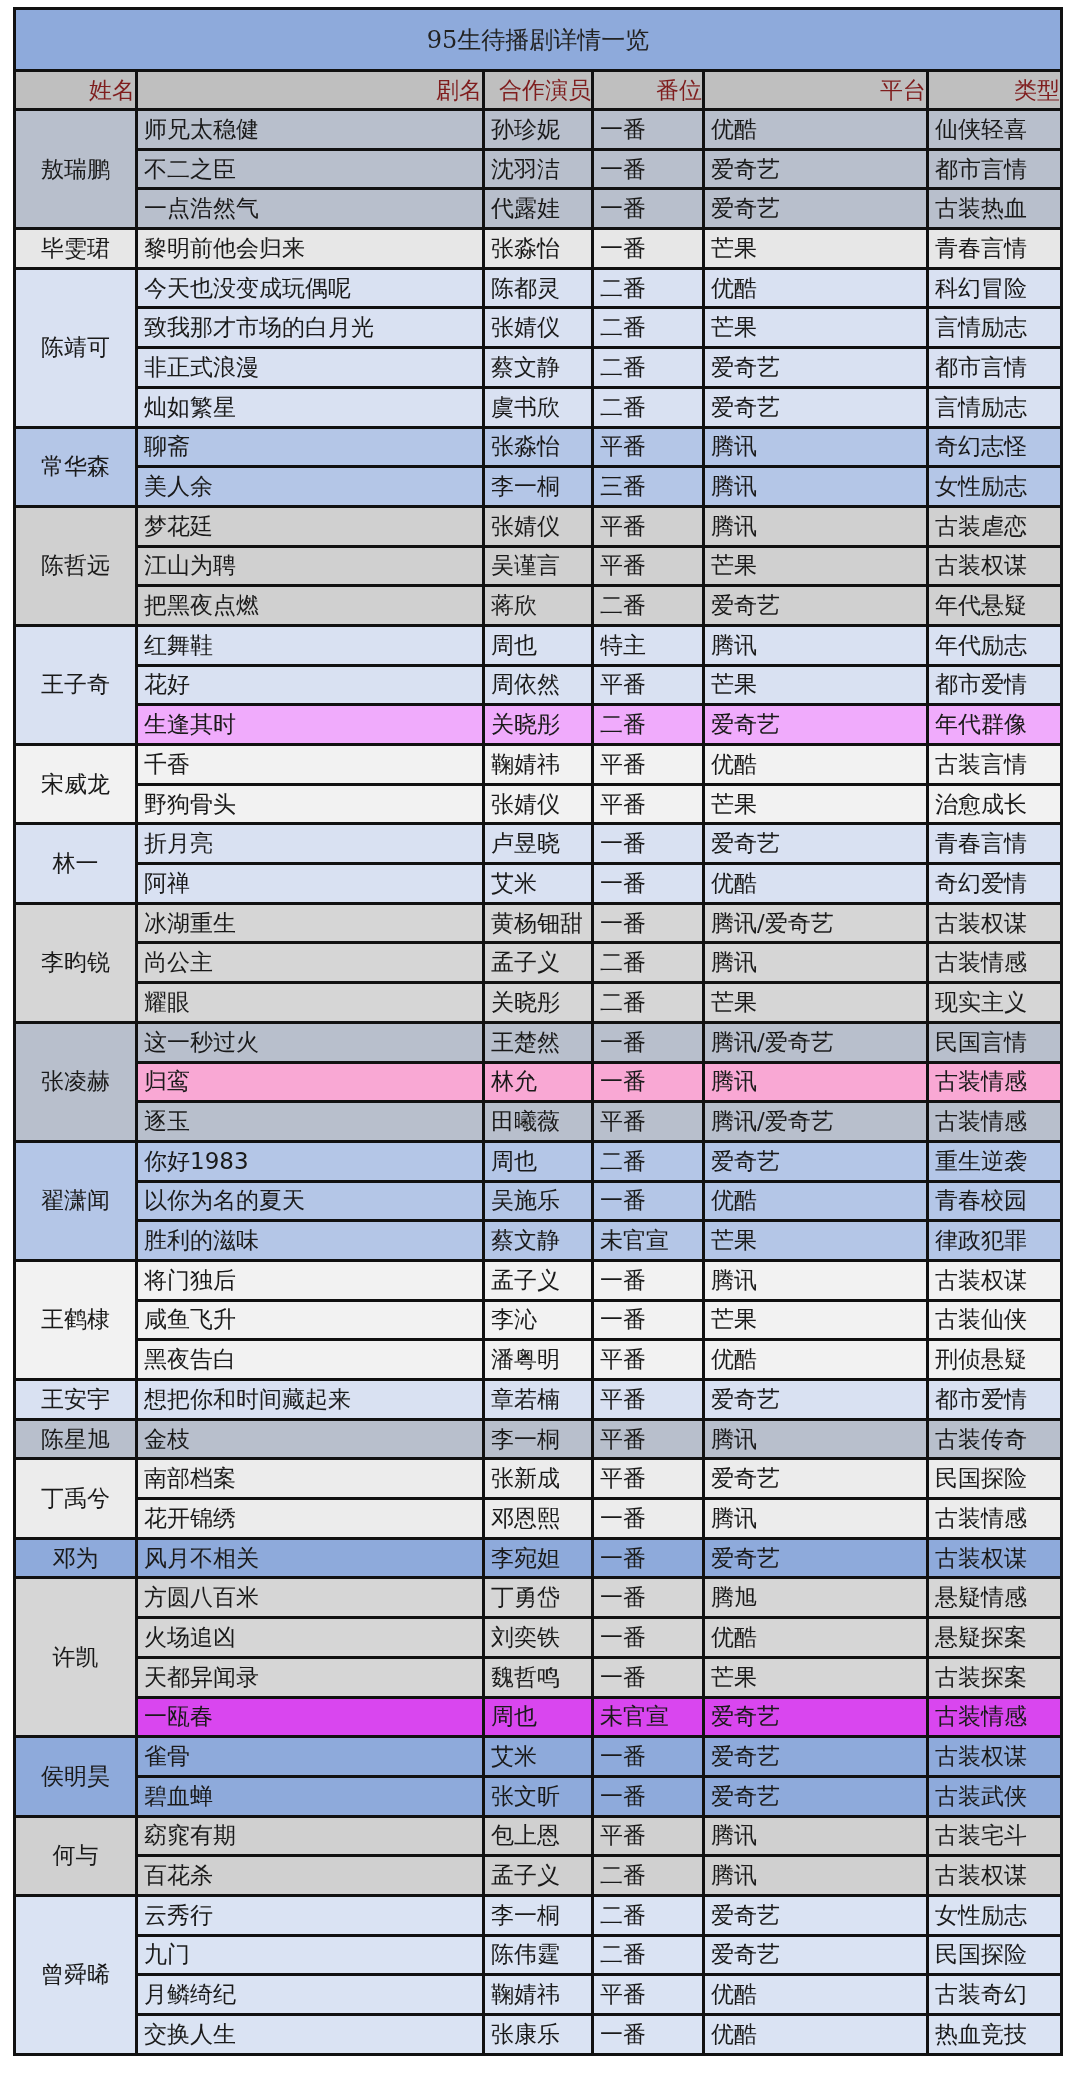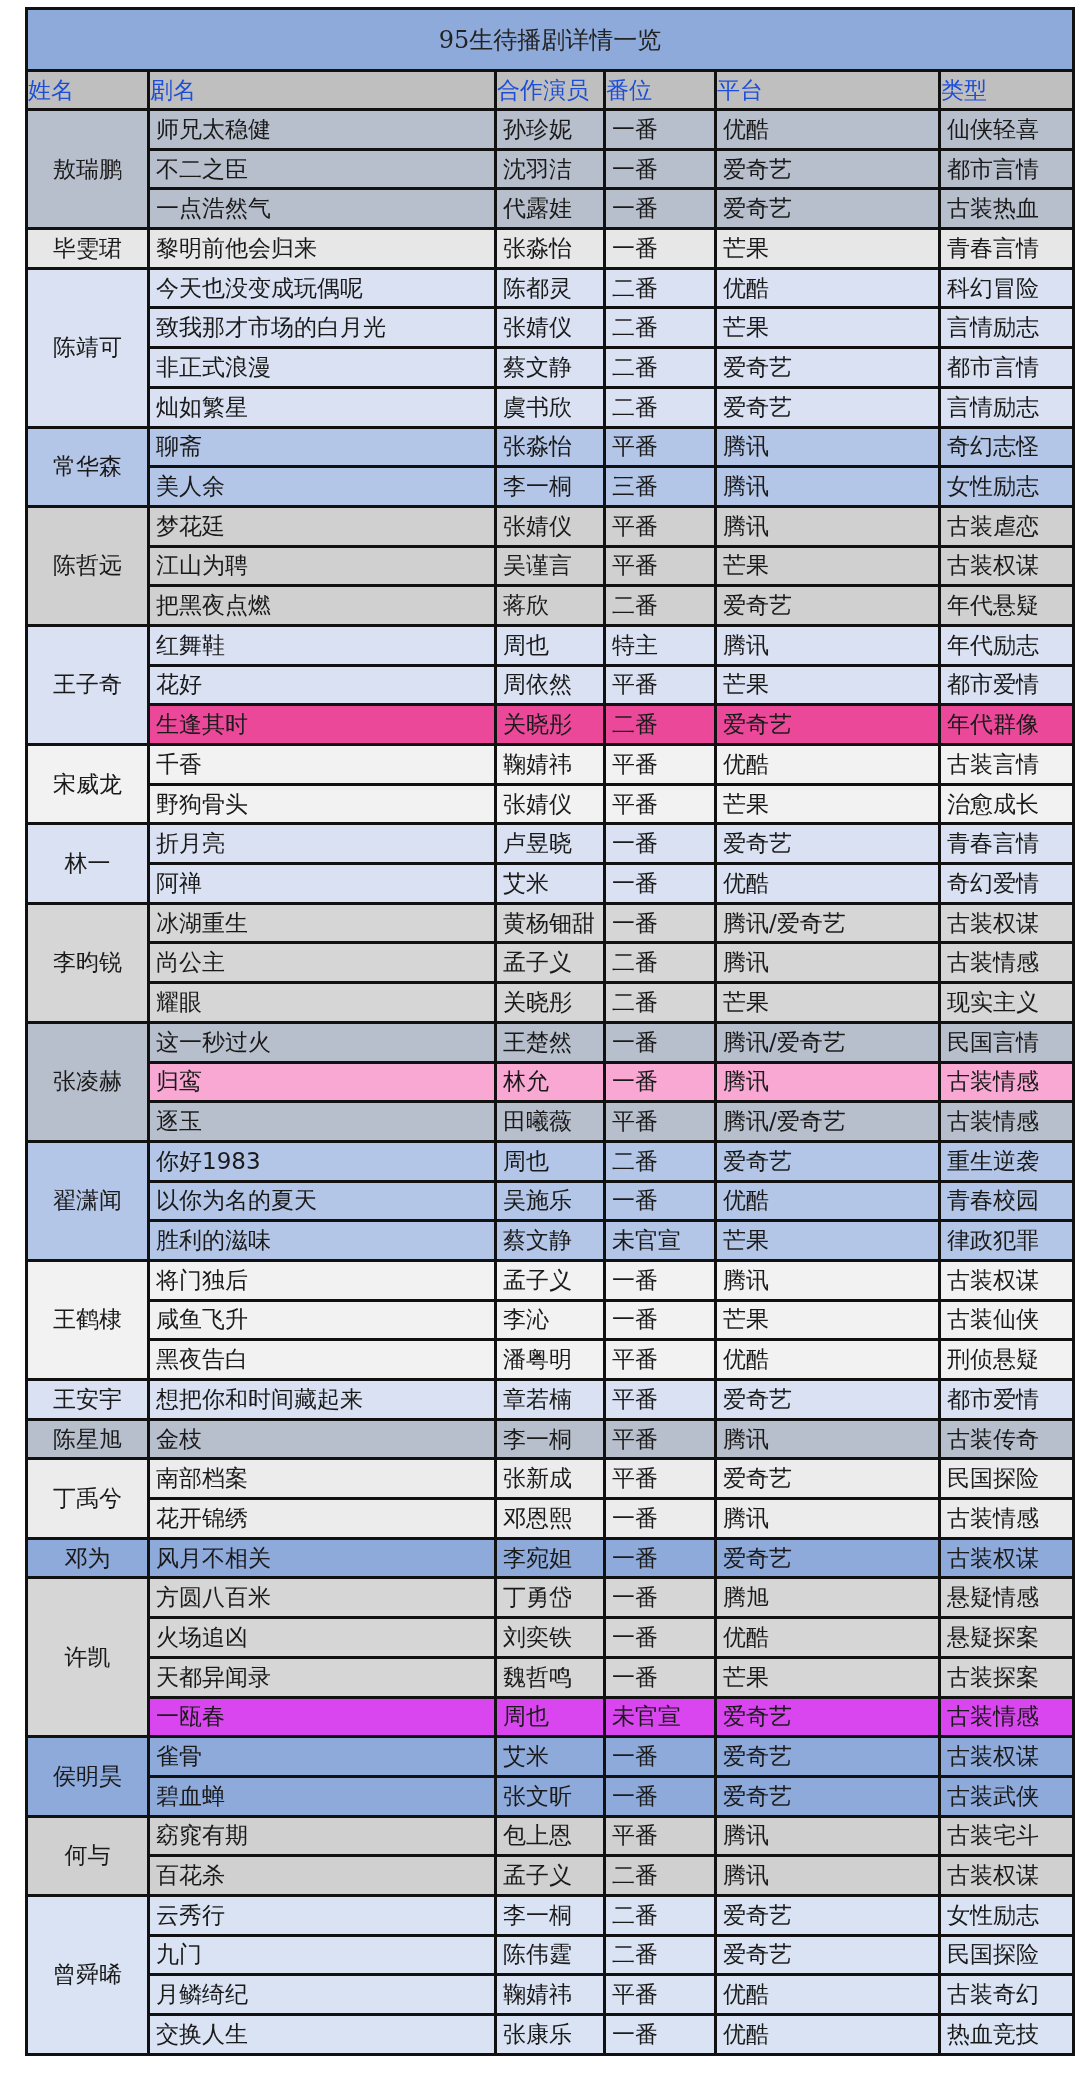--- a/index.html
+++ b/index.html
@@ -1,22 +1,22 @@
 <!DOCTYPE html>
 <html><head>
 <meta charset="utf-8">
 <style>
   html, body { margin:0; padding:0; background:#ffffff; }
   body { width:1080px; height:2078px; position:relative; overflow:hidden;
          font-family:"DejaVu Sans", "Liberation Sans", sans-serif; color:#1a1a1a; }
-  #sheet { position:absolute; left:25px; top:7px; width:1047px; }
+  #sheet { position:absolute; left:13px; top:7px; width:1047px; }
   table { border-collapse:collapse; width:1047px; table-layout:fixed; }
   td, th { border:3px solid #111; padding:0; font-weight:normal; font-size:23px; line-height:1; white-space:nowrap; overflow:hidden; }
   .title-cell { height:59px; background:#8eaadb; text-align:center; font-family:"DejaVu Serif","Liberation Serif",serif; font-size:24px; color:#222; }
-  th { height:36px; background:#bfbfbf; text-align:left; color:#1d4ed8; }
+  th { height:36px; background:#bfbfbf; text-align:right; color:#7f1d1d; }
   td { height:36.7px; padding-left:6px; }
   td.name { text-align:center; padding-left:0; }
   col.c-name { width:122px; }
   col.c-drama { width:347px; }
   col.c-actor { width:109px; }
   col.c-rank { width:111px; }
   col.c-plat { width:224px; }
   col.c-type { width:134px; }
 </style>
 </head>
@@ -150,21 +150,21 @@
           <td>腾讯</td>
           <td>年代励志</td>
         </tr>
         <tr style="background: rgb(217, 225, 242);">
           <td>花好</td>
           <td>周依然</td>
           <td>平番</td>
           <td>芒果</td>
           <td>都市爱情</td>
         </tr>
-        <tr style="background: #ec4899;">
+        <tr style="background: #f0abfc;">
           <td>生逢其时</td>
           <td>关晓彤</td>
           <td>二番</td>
           <td>爱奇艺</td>
           <td>年代群像</td>
         </tr>
         <tr style="background: rgb(242, 242, 242);">
           <td class="name" rowspan="2">宋威龙</td>
           <td>千香</td>
           <td>鞠婧祎</td>

